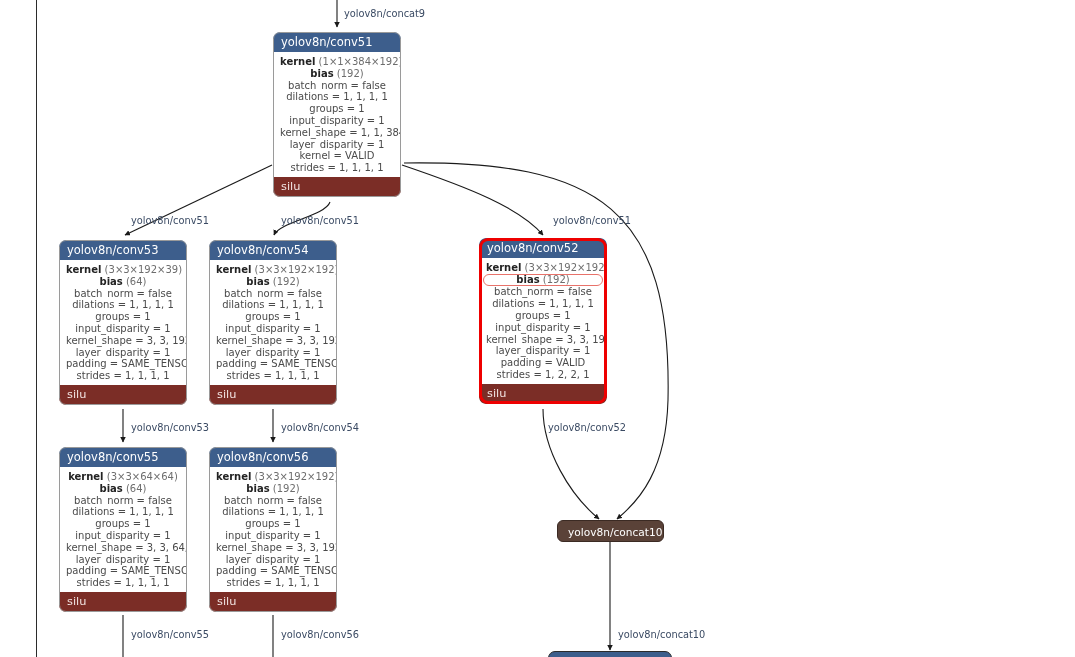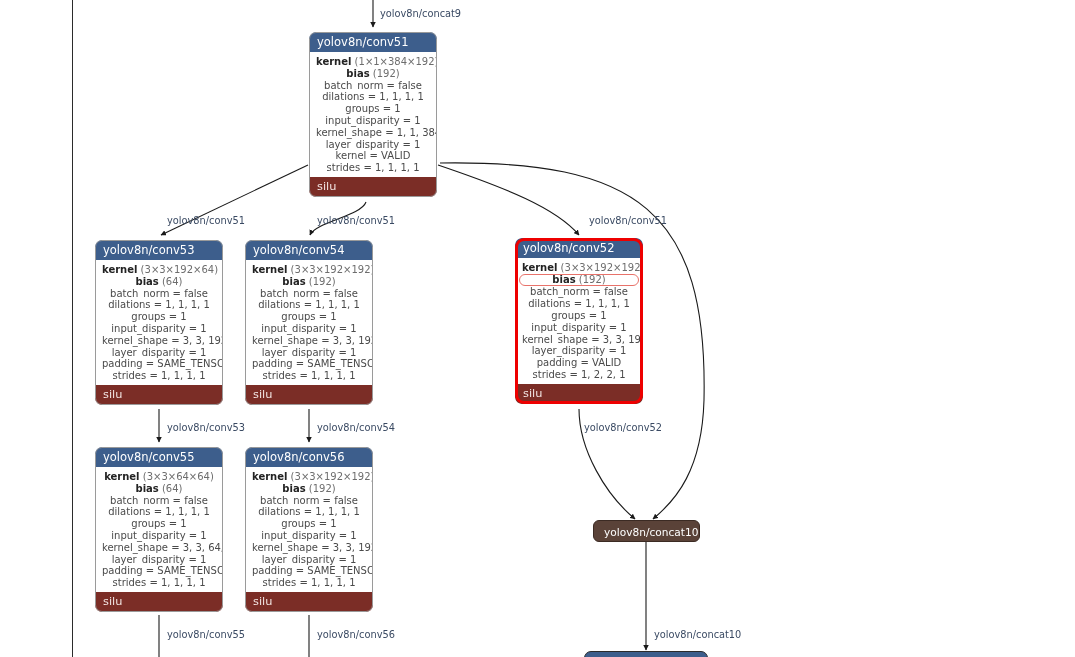--- a/index.html
+++ b/index.html
@@ -3,21 +3,21 @@
 <meta charset="utf-8">
 <style>
   html,body{margin:0;padding:0;}
   body{
     width:1075px;height:657px;
     background:#ffffff;
     font-family:"DejaVu Sans","Liberation Sans",sans-serif;
     overflow:hidden;
     position:relative;
   }
-  #canvas{position:absolute;left:0;top:0;width:916px;height:657px;overflow:hidden;margin-left:36px;}
+  #canvas{position:absolute;left:0;top:0;width:916px;height:657px;overflow:hidden;}
   #edge-layer{position:absolute;left:0;top:0;width:1075px;height:657px;pointer-events:none;}
 
   
   .guide-rule{
     position:absolute;top:0;width:1px;height:657px;
     background:#2b2b2b;
   }
 
   
   .node{
@@ -180,21 +180,21 @@
         <div class="prop">kernel = VALID</div>
         <div class="prop">strides = 1, 1, 1, 1</div>
       </div>
     <div class="node-footer">silu</div>
     <div class="node-frame"></div>
   </div>
 
   <div class="node" id="node-conv53" style="left:59px;top:240px;width:128px;">
     <div class="node-header">yolov8n/conv53</div>
     <div class="node-body">
-        <div class="prop"><b>kernel</b><span class="dim"> (3×3×192×64)</span></div>
+        <div class="prop"><b>kernel</b><span class="dim"> (3×3×192×39)</span></div>
         <div class="prop"><b>bias</b><span class="dim"> (64)</span></div>
         <div class="prop">batch_norm = false</div>
         <div class="prop">dilations = 1, 1, 1, 1</div>
         <div class="prop">groups = 1</div>
         <div class="prop">input_disparity = 1</div>
         <div class="prop">kernel_shape = 3, 3, 192, 6…</div>
         <div class="prop">layer_disparity = 1</div>
         <div class="prop">padding = SAME_TENSORF…</div>
         <div class="prop">strides = 1, 1, 1, 1</div>
       </div>

